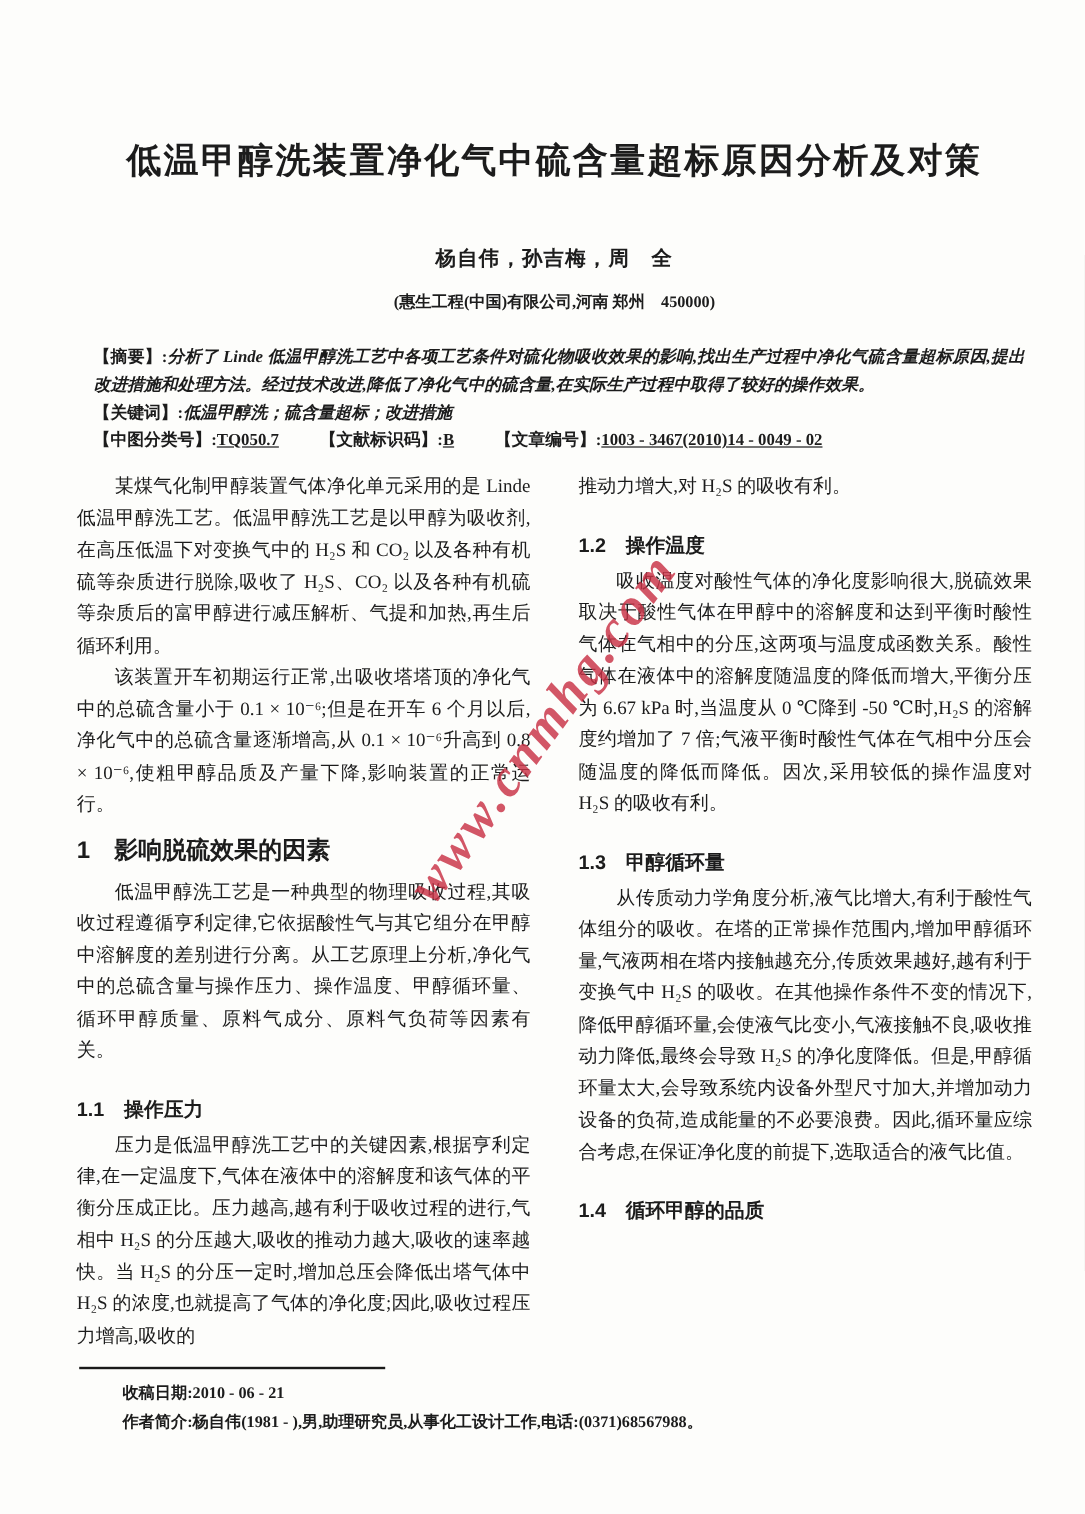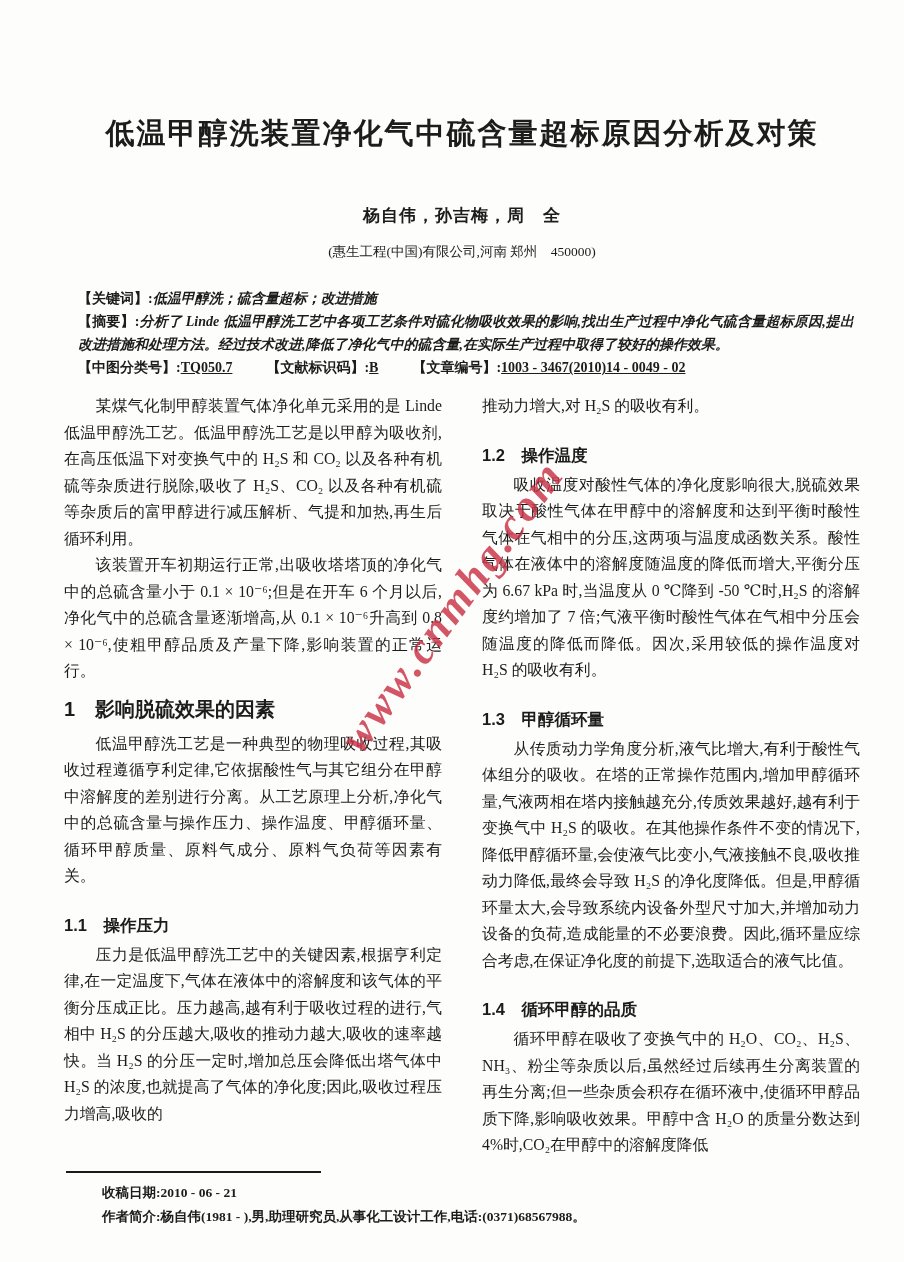--- a/index.html
+++ b/index.html
@@ -50,21 +50,21 @@
     margin-top: 50px;
     text-align: center;
     font-size: 17px;
     font-weight: 700;
     letter-spacing: 1px;
   }
   .affiliation {
     margin-top: 16px;
     text-align: center;
     font-size: 13.5px;
-    font-weight: 400;
+    font-weight: 700;
   }
   
   .meta {
     margin-top: 26px;
     padding-left: 14px;
     padding-right: 6px;
     font-size: 14px;
     line-height: 23px;
   }
   .meta p { text-align: justify; font-weight: 700; }
@@ -134,22 +134,22 @@
 <div class="page">
 
   <div class="watermark" style="color: rgb(201, 50, 70);">www.cnmhg.com</div>
 
 
   <h1 class="article-title">低温甲醇洗装置净化气中硫含量超标原因分析及对策</h1>
   <div class="authors">杨自伟，孙吉梅，周　全</div>
   <div class="affiliation">(惠生工程(中国)有限公司,河南 郑州　450000)</div>
 
   <div class="meta">
+    <p class="kai"><span class="label">【摘要】:</span><span>分析了 Linde 低温甲醇洗工艺中各项工艺条件对硫化物吸收效果的影响,找出生产过程中净化气硫含量超标原因,提出改进措施和处理方法。经过技术改进,降低了净化气中的硫含量,在实际生产过程中取得了较好的操作效果。</span></p>
     <p class="kai"><span class="label">【关键词】:</span><span>低温甲醇洗；硫含量超标；改进措施</span></p>
-    <p class="kai"><span class="label">【摘要】:</span><span>分析了 Linde 低温甲醇洗工艺中各项工艺条件对硫化物吸收效果的影响,找出生产过程中净化气硫含量超标原因,提出改进措施和处理方法。经过技术改进,降低了净化气中的硫含量,在实际生产过程中取得了较好的操作效果。</span></p>
     <p class="class-line">
       <span class="pair"><span class="label">【中图分类号】:</span><span class="val">TQ050.7</span></span>
       <span class="pair"><span class="label">【文献标识码】:</span><span class="val">B</span></span>
       <span class="pair"><span class="label">【文章编号】:</span><span class="val">1003 - 3467(2010)14 - 0049 - 02</span></span>
     </p>
   </div>
 
   <div class="columns">
     <div class="col">
       <p>某煤气化制甲醇装置气体净化单元采用的是 Linde 低温甲醇洗工艺。低温甲醇洗工艺是以甲醇为吸收剂,在高压低温下对变换气中的 H₂S 和 CO₂ 以及各种有机硫等杂质进行脱除,吸收了 H₂S、CO₂ 以及各种有机硫等杂质后的富甲醇进行减压解析、气提和加热,再生后循环利用。</p>
@@ -159,21 +159,20 @@
       <h3>1.1　操作压力</h3>
       <p>压力是低温甲醇洗工艺中的关键因素,根据亨利定律,在一定温度下,气体在液体中的溶解度和该气体的平衡分压成正比。压力越高,越有利于吸收过程的进行,气相中 H₂S 的分压越大,吸收的推动力越大,吸收的速率越快。当 H₂S 的分压一定时,增加总压会降低出塔气体中 H₂S 的浓度,也就提高了气体的净化度;因此,吸收过程压力增高,吸收的</p>
     </div>
     <div class="col">
       <p class="cont">推动力增大,对 H₂S 的吸收有利。</p>
       <h3>1.2　操作温度</h3>
       <p>吸收温度对酸性气体的净化度影响很大,脱硫效果取决于酸性气体在甲醇中的溶解度和达到平衡时酸性气体在气相中的分压,这两项与温度成函数关系。酸性气体在液体中的溶解度随温度的降低而增大,平衡分压为 6.67 kPa 时,当温度从 0 ℃降到 -50 ℃时,H₂S 的溶解度约增加了 7 倍;气液平衡时酸性气体在气相中分压会随温度的降低而降低。因次,采用较低的操作温度对 H₂S 的吸收有利。</p>
       <h3>1.3　甲醇循环量</h3>
       <p>从传质动力学角度分析,液气比增大,有利于酸性气体组分的吸收。在塔的正常操作范围内,增加甲醇循环量,气液两相在塔内接触越充分,传质效果越好,越有利于变换气中 H₂S 的吸收。在其他操作条件不变的情况下,降低甲醇循环量,会使液气比变小,气液接触不良,吸收推动力降低,最终会导致 H₂S 的净化度降低。但是,甲醇循环量太大,会导致系统内设备外型尺寸加大,并增加动力设备的负荷,造成能量的不必要浪费。因此,循环量应综合考虑,在保证净化度的前提下,选取适合的液气比值。</p>
       <h3>1.4　循环甲醇的品质</h3>
-      <p>循环甲醇在吸收了变换气中的 H₂O、CO₂、H₂S、NH₃、粉尘等杂质以后,虽然经过后续再生分离装置的再生分离;但一些杂质会积存在循环液中,使循环甲醇品质下降,影响吸收效果。甲醇中含 H₂O 的质量分数达到4%时,CO₂在甲醇中的溶解度降低</p>
     </div>
   </div>
 
   <div class="footnote">
     <hr class="footnote-rule">
     <p>收稿日期:2010 - 06 - 21</p>
     <p>作者简介:杨自伟(1981 - ),男,助理研究员,从事化工设计工作,电话:(0371)68567988。</p>
   </div>
 
 </div>

